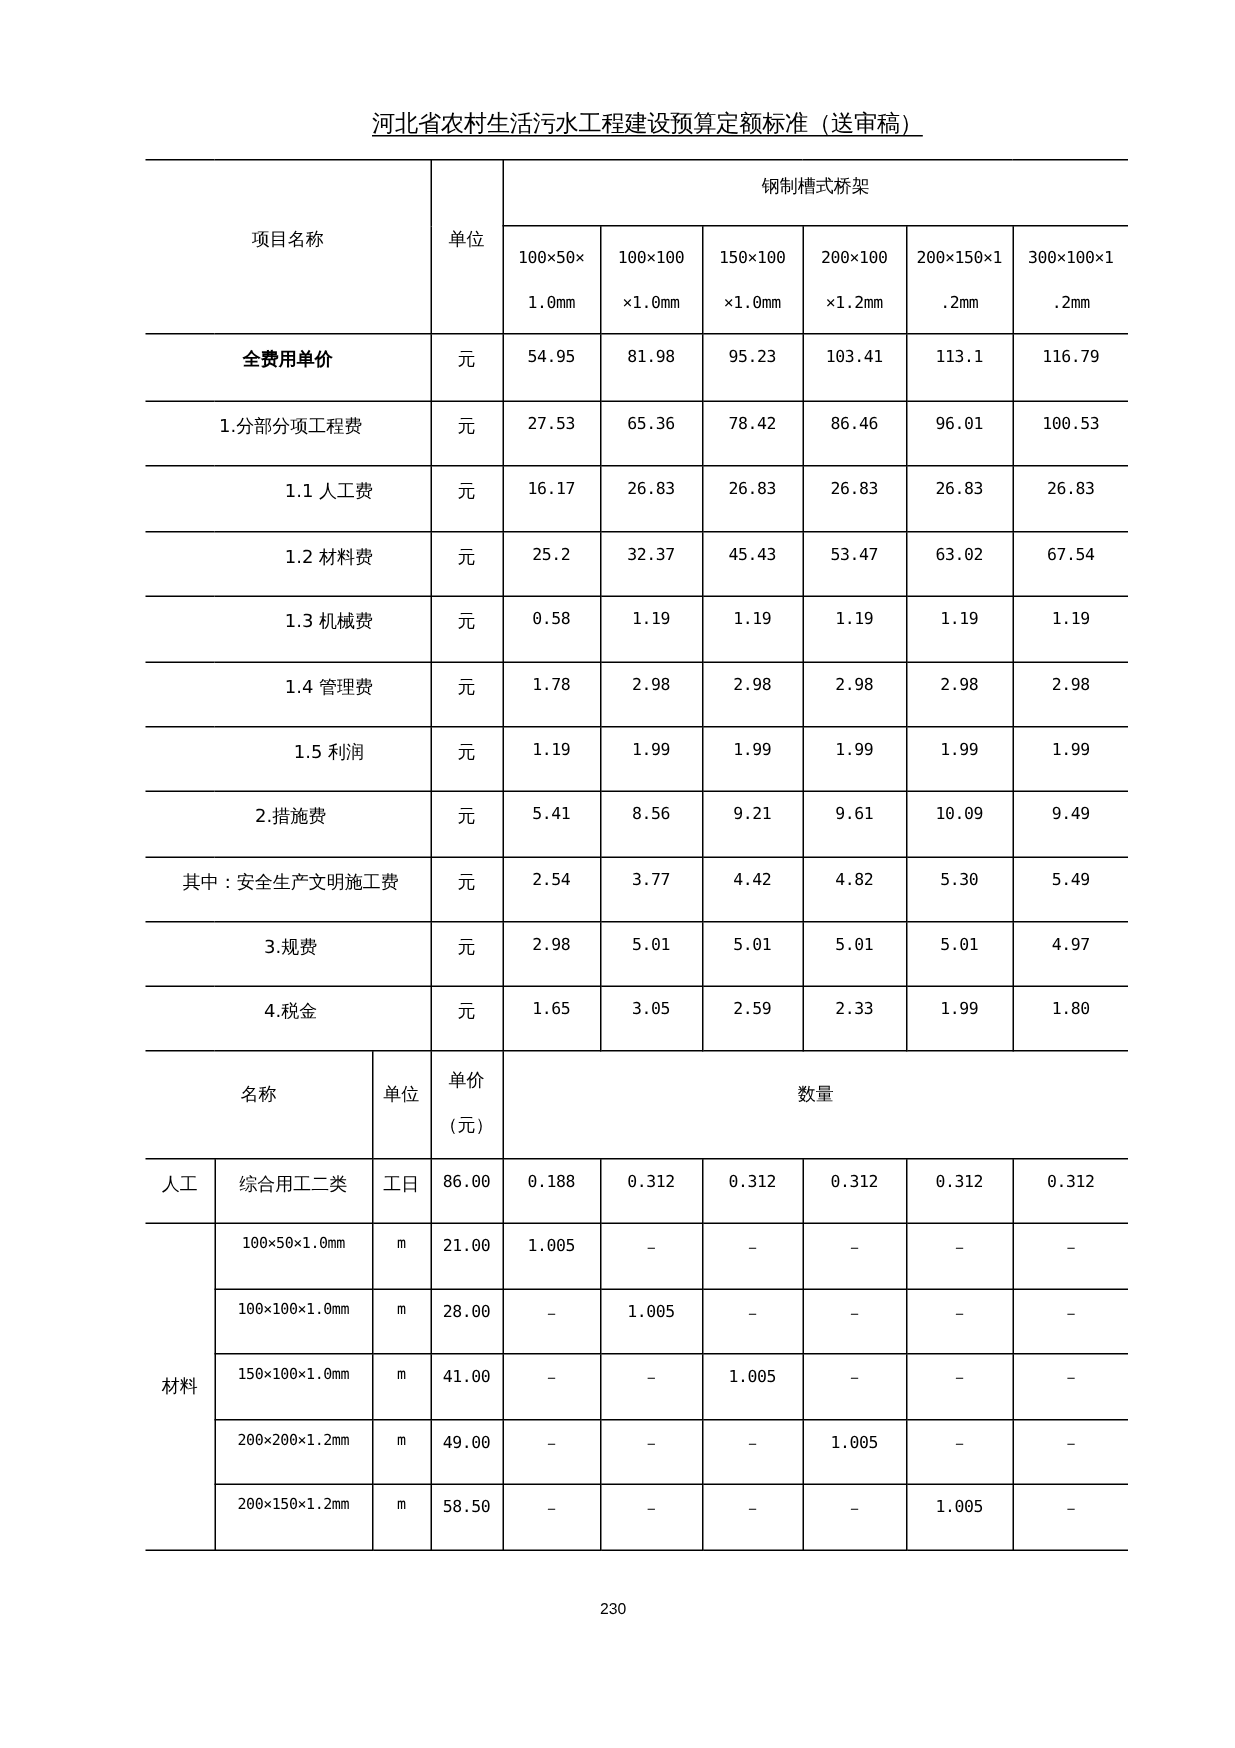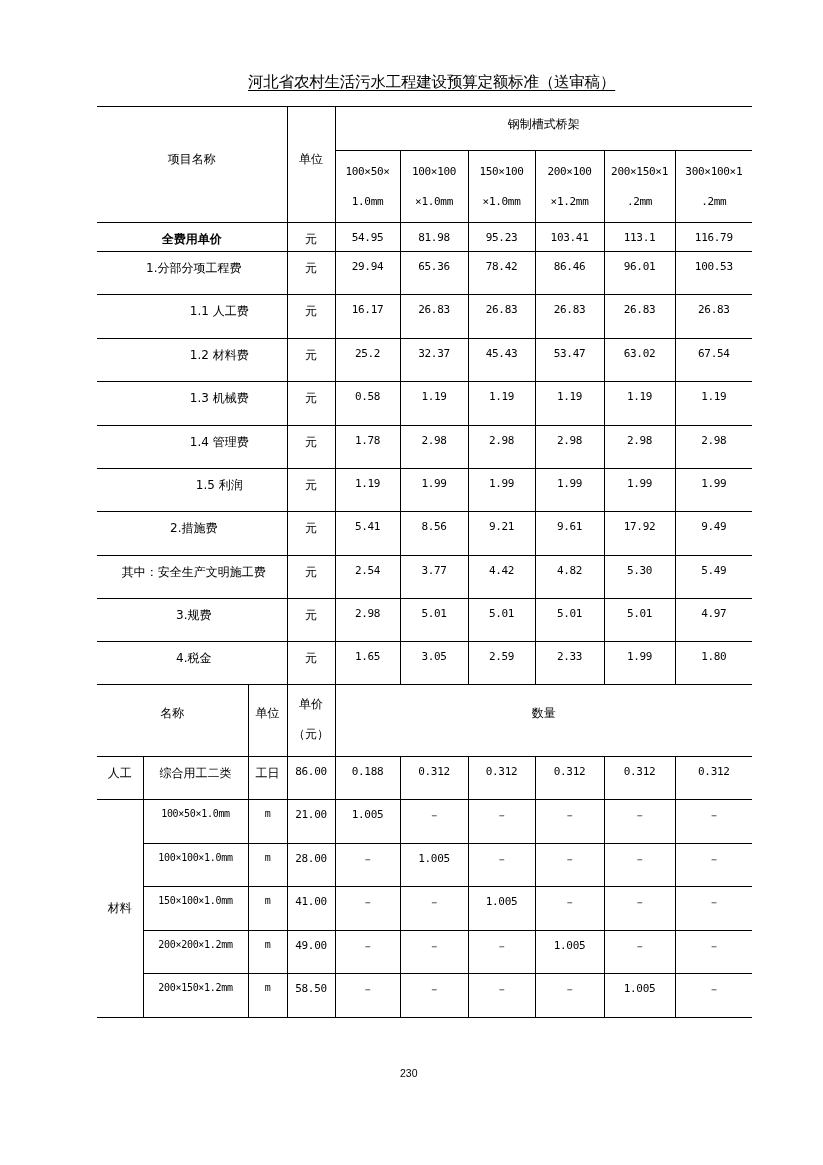--- a/index.html
+++ b/index.html
@@ -75,34 +75,34 @@
     <td class="num two-line">
           <div>200×150×1</div>
           <div>.2mm</div>
         </td>
     <td class="num two-line">
           <div>300×100×1</div>
           <div>.2mm</div>
         </td>
   </tr>
 
-  <tr style="height:29px">
+  <tr style="height:45px">
     <td colspan="3" class="cn bold valign-top">全费用单价</td>
     <td class="cn valign-top">元</td>
     <td class="num valign-top">54.95</td>
     <td class="num valign-top">81.98</td>
     <td class="num valign-top">95.23</td>
     <td class="num valign-top">103.41</td>
     <td class="num valign-top">113.1</td>
     <td class="num valign-top">116.79</td>
   </tr>
   <tr style="height:43px">
     <td colspan="3" class="cn left valign-top">1.分部分项工程费</td>
     <td class="cn valign-top">元</td>
-    <td class="num valign-top">29.94</td>
+    <td class="num valign-top">27.53</td>
     <td class="num valign-top">65.36</td>
     <td class="num valign-top">78.42</td>
     <td class="num valign-top">86.46</td>
     <td class="num valign-top">96.01</td>
     <td class="num valign-top">100.53</td>
   </tr>
   <tr style="height:44px">
     <td colspan="3" class="cn indent valign-top">1.1 人工费</td>
     <td class="cn valign-top">元</td>
     <td class="num valign-top">16.17</td>
@@ -152,21 +152,21 @@
     <td class="num valign-top">1.99</td>
     <td class="num valign-top">1.99</td>
   </tr>
   <tr style="height:44px">
     <td colspan="3" class="cn left valign-top">2.措施费</td>
     <td class="cn valign-top">元</td>
     <td class="num valign-top">5.41</td>
     <td class="num valign-top">8.56</td>
     <td class="num valign-top">9.21</td>
     <td class="num valign-top">9.61</td>
-    <td class="num valign-top">17.92</td>
+    <td class="num valign-top">10.09</td>
     <td class="num valign-top">9.49</td>
   </tr>
   <tr style="height:43px">
     <td colspan="3" class="cn left valign-top">其中：安全生产文明施工费</td>
     <td class="cn valign-top">元</td>
     <td class="num valign-top">2.54</td>
     <td class="num valign-top">3.77</td>
     <td class="num valign-top">4.42</td>
     <td class="num valign-top">4.82</td>
     <td class="num valign-top">5.30</td>

